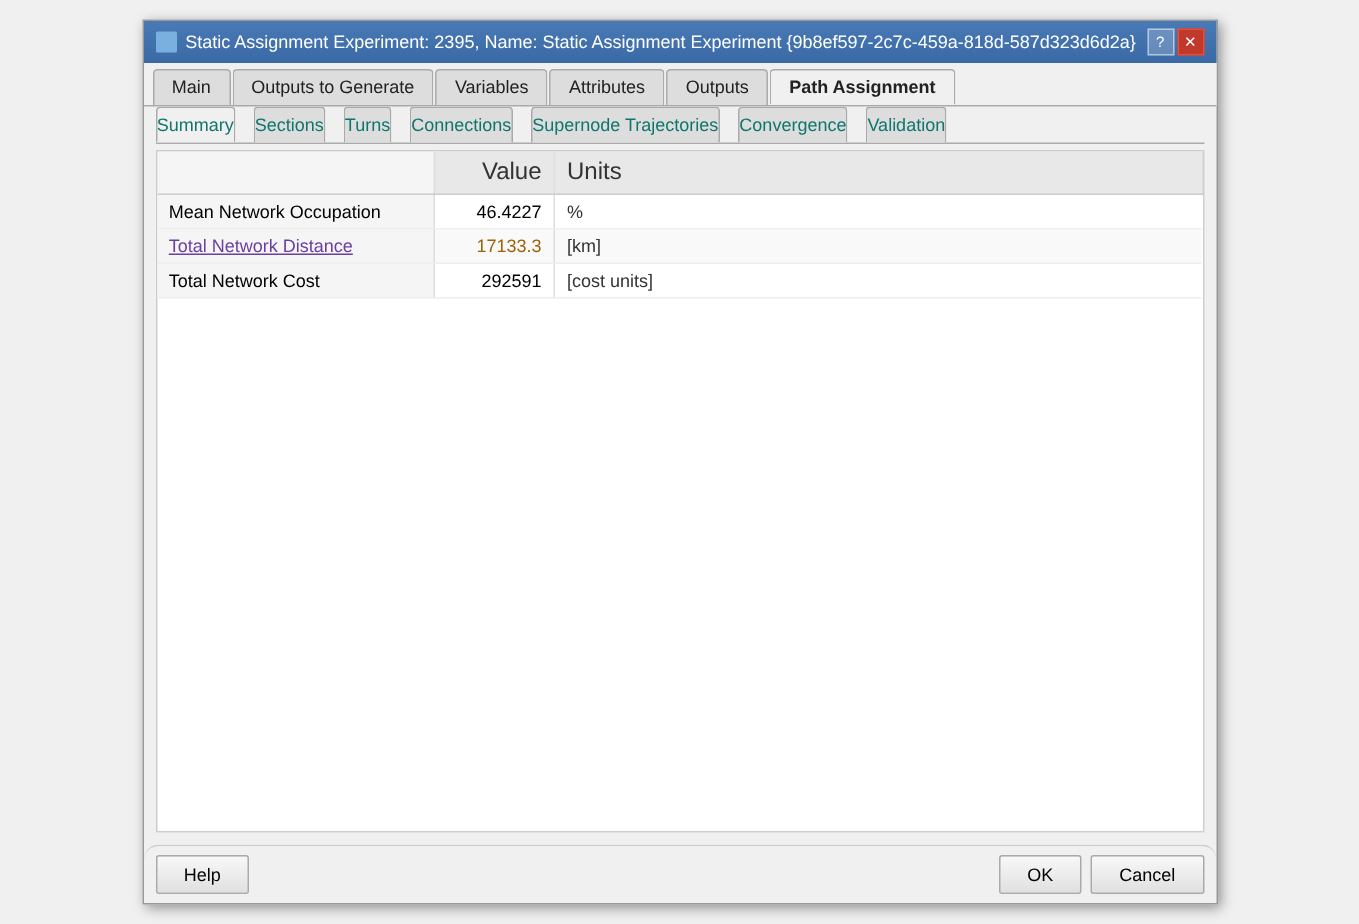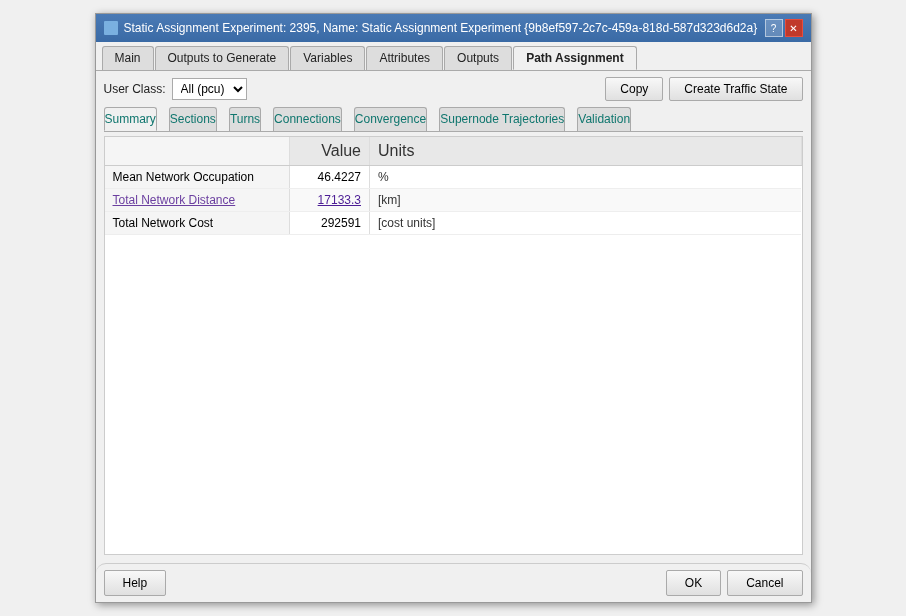--- a/index.html
+++ b/index.html
@@ -194,22 +194,21 @@
     }
     tr.even { background: #f9f9f9; }
     tr.odd { background: #fff; }
     .row-link {
       color: #6b3fa0;
       text-decoration: underline;
       cursor: pointer;
       margin-top: 35px;
     }
     .value-link {
-      color: #4c1d95;
-      text-decoration: underline;
+      color: #a16207;
       cursor: pointer;
       margin-top: 20px;
     }
     .bottom-bar {
       padding: 6px 8px;
       display: flex;
       justify-content: space-between;
       align-items: center;
       border-top: 1px solid #ccc;
       border-radius: 10px;
@@ -246,40 +245,30 @@
 
   <div class="main-tabs">
     <div class="main-tab">Main</div>
     <div class="main-tab">Outputs to Generate</div>
     <div class="main-tab">Variables</div>
     <div class="main-tab">Attributes</div>
     <div class="main-tab">Outputs</div>
     <div class="main-tab active">Path Assignment</div>
   </div>
 
-  <div class="toolbar">
-    <div class="toolbar-left">
-      <span class="label">User Class:</span>
-      <select class="select-box"><option>All (pcu)</option></select>
-    </div>
-    <div class="toolbar-right">
-      <button class="toolbar-btn">Copy</button>
-      <button class="toolbar-btn">Create Traffic State</button>
-    </div>
-  </div>
 
   <div class="content-area">
 
     <div class="sub-tabs">
       <div class="sub-tab active">Summary</div>
       <div class="sub-tab">Sections</div>
       <div class="sub-tab">Turns</div>
       <div class="sub-tab">Connections</div>
+      <div class="sub-tab">Supernode Trajectories</div>
       <div class="sub-tab">Convergence</div>
-      <div class="sub-tab">Supernode Trajectories</div>
       <div class="sub-tab">Validation</div>
     </div>
 
     <div class="table-container">
       <table>
         <thead>
           <tr>
             <th class="col-label"></th>
             <th class="col-value">Value</th>
             <th class="col-units">Units</th>

